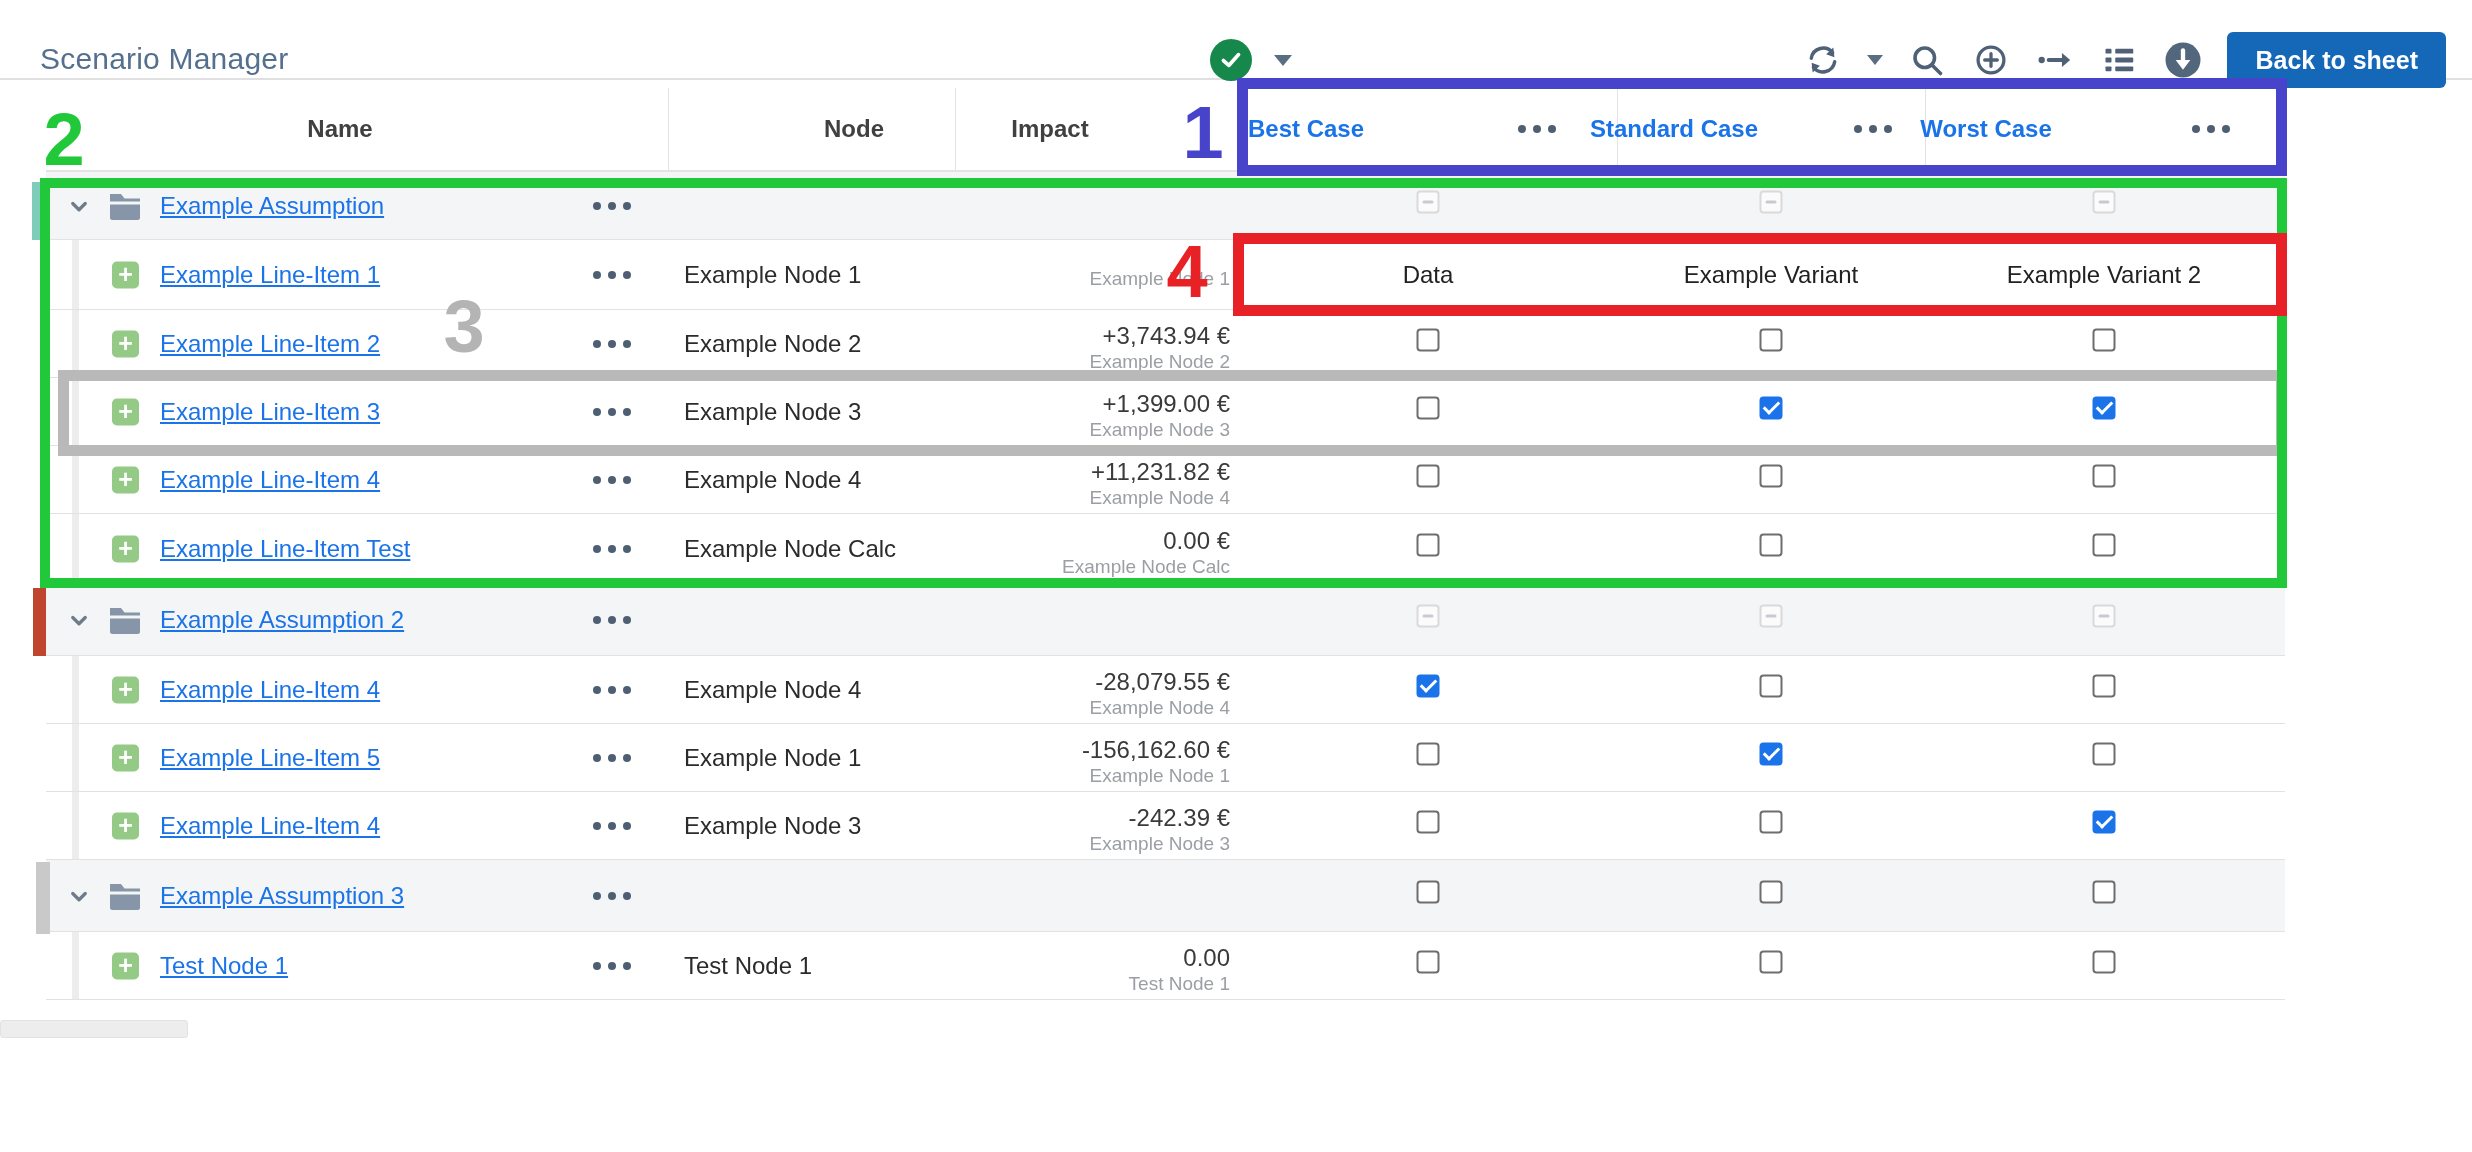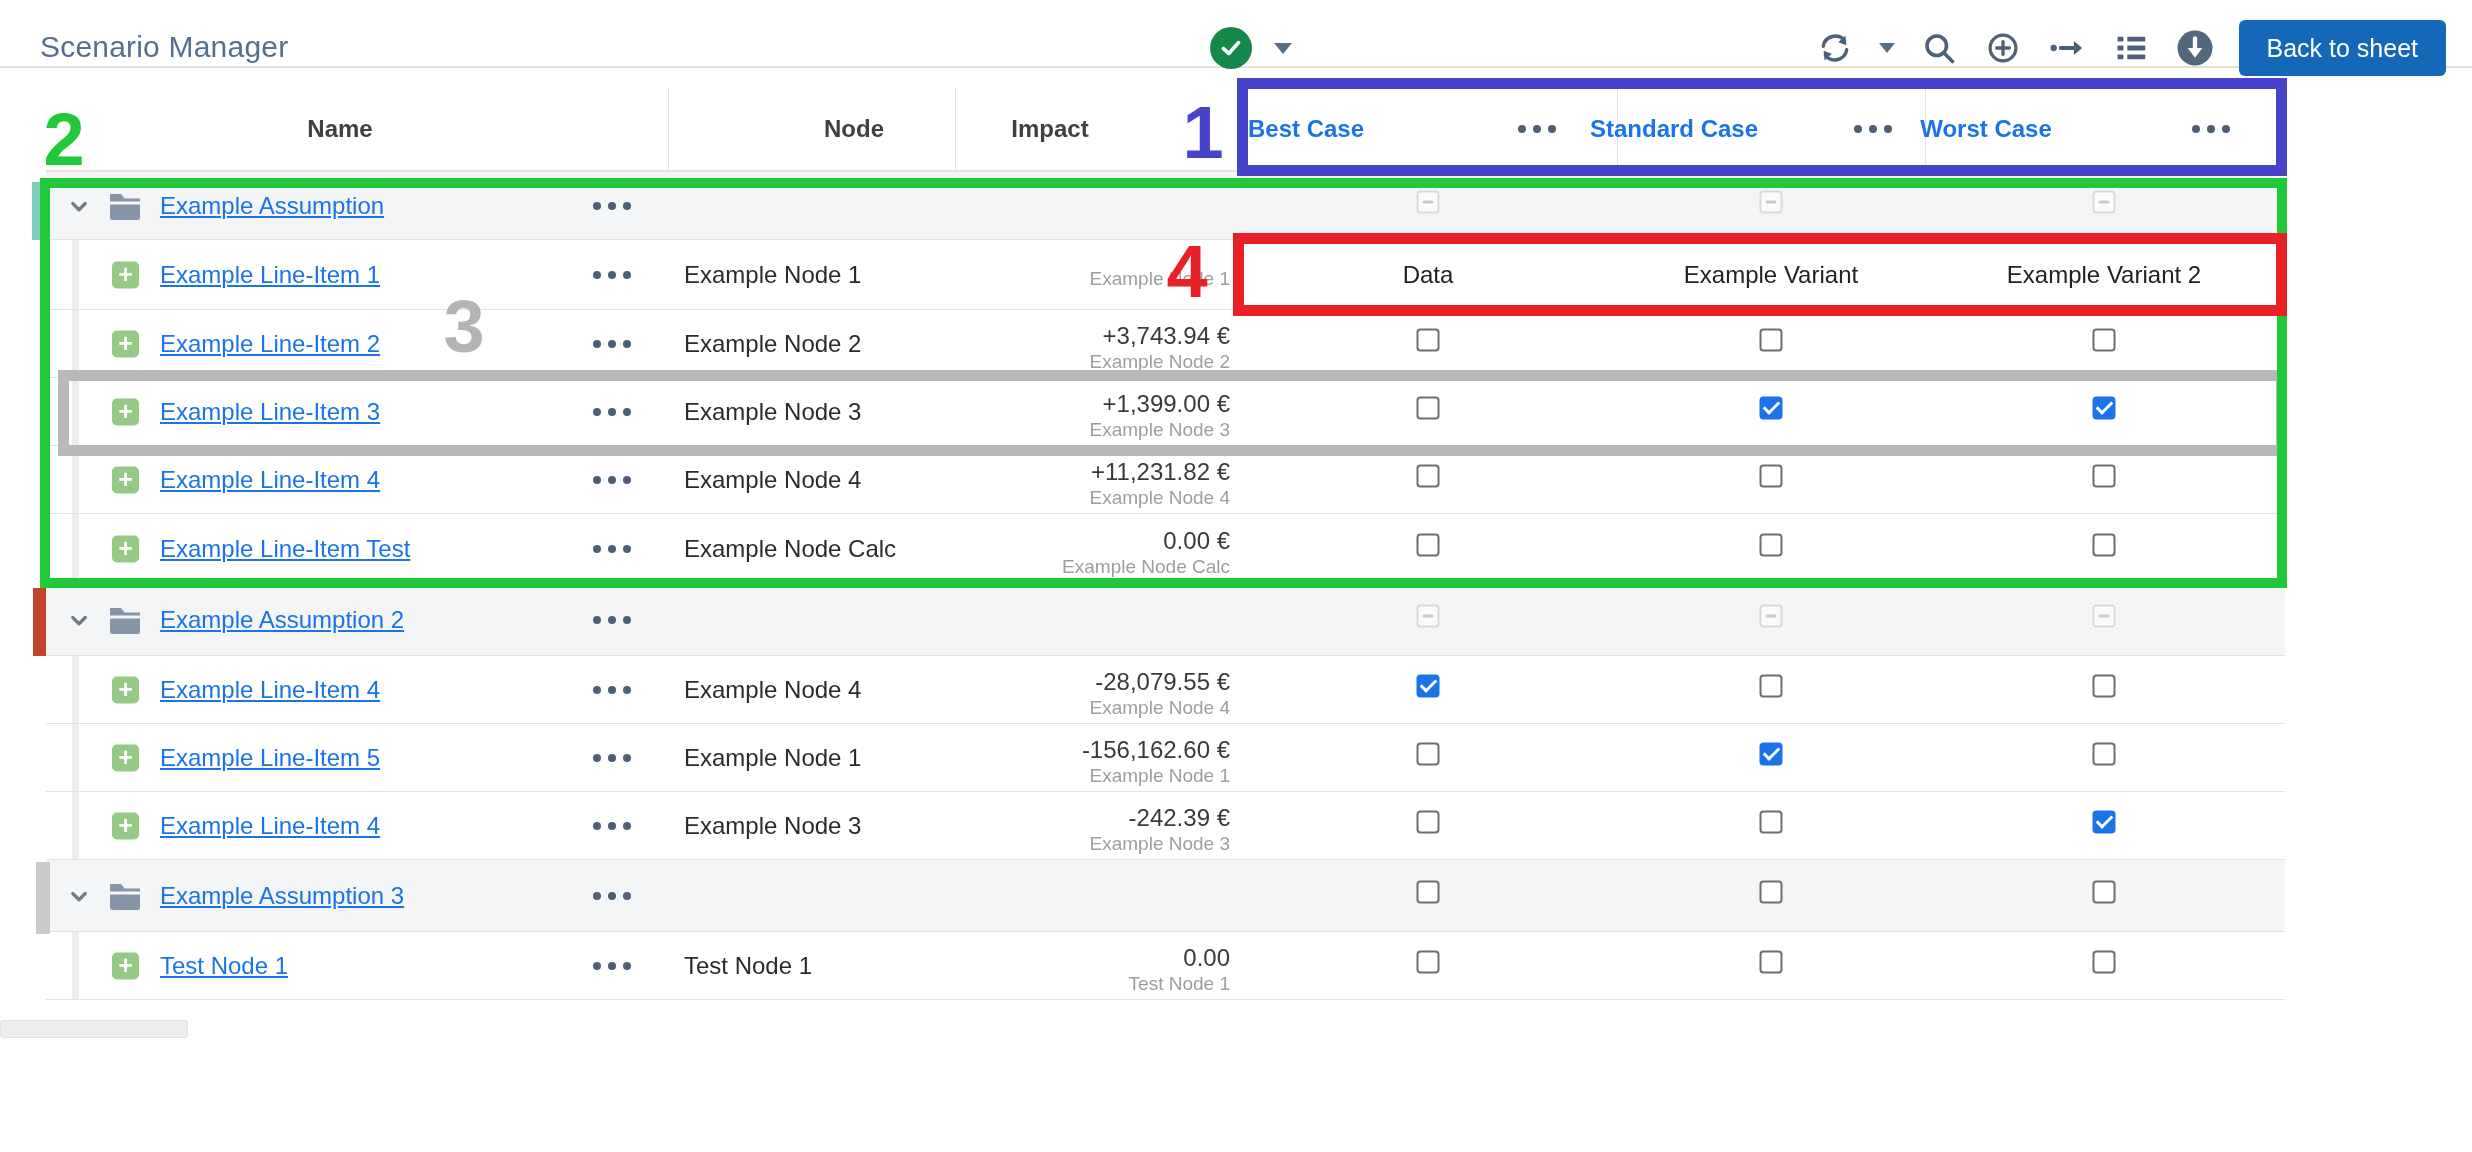--- a/index.html
+++ b/index.html
@@ -2,29 +2,29 @@
 <html><head>
 <meta charset="utf-8">
 <style>
   * { margin:0; padding:0; box-sizing:border-box; }
   html,body { background:#fff; }
   .page {
     position:relative; width:2472px; height:1152px; overflow:hidden;
     background:#ffffff; font-family:"Liberation Sans", sans-serif;
   }
   
-  .appbar { position:absolute; left:0; top:4px; width:2472px; height:64px; background:#fff; border-bottom:2px solid #e0e0e0; }
+  .appbar { position:absolute; left:0; top:16px; width:2472px; height:64px; background:#fff; border-bottom:2px solid #e0e0e0; }
   .app-title { position:absolute; left:40px; top:26px; font-size:30px; color:#54708e; letter-spacing:.2px; }
   .status-cluster { position:absolute; left:1210px; top:0; height:88px; display:flex; align-items:center; gap:22px; }
   .check-circle { width:42px; height:42px; border-radius:50%; background:#17884b; display:flex; align-items:center; justify-content:center; }
   .caret { width:0; height:0; border-left:9px solid transparent; border-right:9px solid transparent; border-top:11px solid #5a6e83; }
   .caret.small { border-left-width:8px; border-right-width:8px; border-top-width:10px; }
   .actions { position:absolute; right:26px; top:0; height:88px; display:flex; align-items:center; gap:24px; }
   .icon-btn { display:flex; align-items:center; justify-content:center; width:40px; height:40px; cursor:pointer; }
-  .back-btn { height:56px; padding:0 28px; background:#1567b8; border:none; border-radius:6px; color:#fff; font-size:25px; font-family:"Liberation Sans", sans-serif; cursor:pointer; }
+  .back-btn { height:56px; padding:0 28px; background:#1567b8; border:none; border-radius:6px; color:#fff; font-size:25px; font-family:"Liberation Sans", sans-serif; cursor:pointer;font-weight:bold; }
   
   .thead { position:absolute; left:46px; top:88px; width:2239px; height:84px; background:#fff; border-bottom:2px solid #e3e3e3; }
   .th-vline { position:absolute; top:0; width:1px; height:84px; background:#e3e3e3; }
   .th-label { position:absolute; top:50%; transform:translate(-50%,-50%); font-size:24px; font-weight:bold; color:#404040; white-space:nowrap; }
   .th-scenario { position:absolute; top:50%; transform:translate(-50%,-50%); font-size:24px; font-weight:bold; color:#1a73e8; white-space:nowrap; cursor:pointer; }
   
   .row { position:absolute; left:46px; width:2239px; border-bottom:1px solid #e2e2e2; background:transparent; z-index:2; }
   .row.assumption { background:#f4f5f6; }
   .tree-guide { position:absolute; left:72px; top:240px; width:7px; height:760px; background:#ededed; z-index:1; }
   .chev { position:absolute; left:18px; top:50%; transform:translateY(-50%); width:30px; height:30px; cursor:pointer; }

